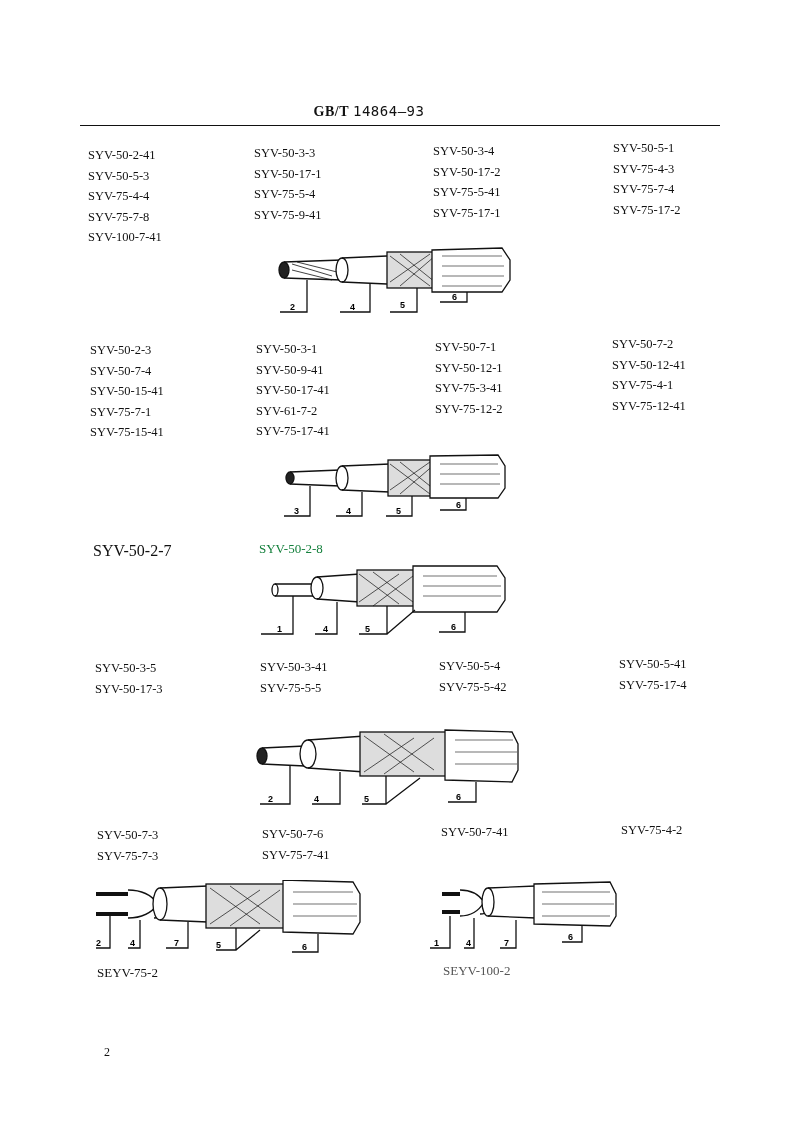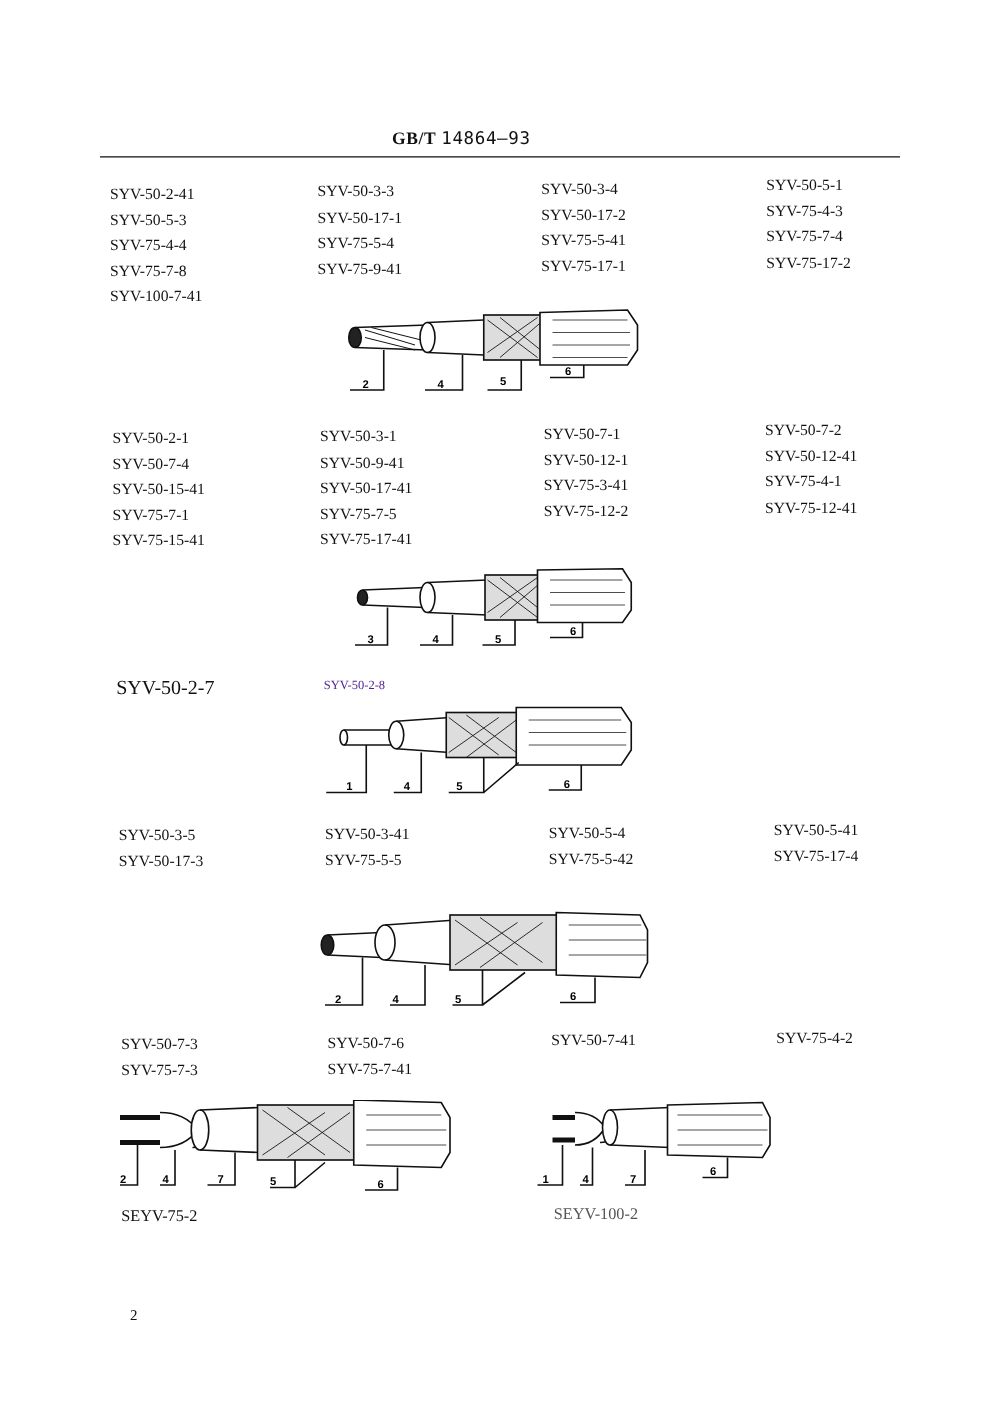--- a/index.html
+++ b/index.html
@@ -64,31 +64,31 @@
     <path d="M180 14h60 M180 24h62 M180 34h62 M180 44h60" stroke-width="0.6"></path>
     <path d="M45 38 V70 H18 M108 42 V70 H78 M155 46 V70 H128 M205 50 V60 H178"></path>
   </g>
   <text x="28" y="68">2</text>
   <text x="88" y="68">4</text>
   <text x="138" y="66">5</text>
   <text x="190" y="58">6</text>
 </svg>
 
 <div class="col" style="left:90px;top:340px">
-  <div>SYV-50-2-1</div>
+  <div>SYV-50-2-3</div>
     <div>SYV-50-7-4</div>
     <div>SYV-50-15-41</div>
     <div>SYV-75-7-1</div>
     <div>SYV-75-15-41</div>
 </div>
 <div class="col" style="left:256px;top:339px">
   <div>SYV-50-3-1</div>
     <div>SYV-50-9-41</div>
     <div>SYV-50-17-41</div>
-    <div>SYV-75-7-5</div>
+    <div>SYV-61-7-2</div>
     <div>SYV-75-17-41</div>
 </div>
 <div class="col" style="left:435px;top:337px">
   <div>SYV-50-7-1</div>
     <div>SYV-50-12-1</div>
     <div>SYV-75-3-41</div>
     <div>SYV-75-12-2</div>
 </div>
 <div class="col" style="left:612px;top:334px">
   <div>SYV-50-7-2</div>
@@ -111,21 +111,21 @@
   </g>
   <text x="14" y="64">3</text>
   <text x="66" y="64">4</text>
   <text x="116" y="64">5</text>
   <text x="176" y="58">6</text>
 </svg>
 
 <div class="col" style="left:93px;top:541px;font-size:16px">
   <div>SYV-50-2-7</div>
 </div>
-<div class="col" style="left:259px;top:539px;font-size:10px;color:#4c1d95">
+<div class="col" style="left:259px;top:539px;font-size:13px;color:#15803d">
   <div>SYV-50-2-8</div>
 </div>
 
 <svg class="fig" style="left:255px;top:562px" width="260" height="80">
   <g stroke="#111" fill="none" stroke-width="1.3">
     <ellipse cx="20" cy="28" rx="3" ry="6"></ellipse>
     <path d="M20 22 L60 22 M20 34 L60 34"></path>
     <ellipse cx="62" cy="26" rx="6" ry="11" fill="#fff"></ellipse>
     <path d="M62 15 L105 12 M62 37 L105 40"></path>
     <rect x="102" y="8" width="60" height="36" fill="#ddd"></rect>

